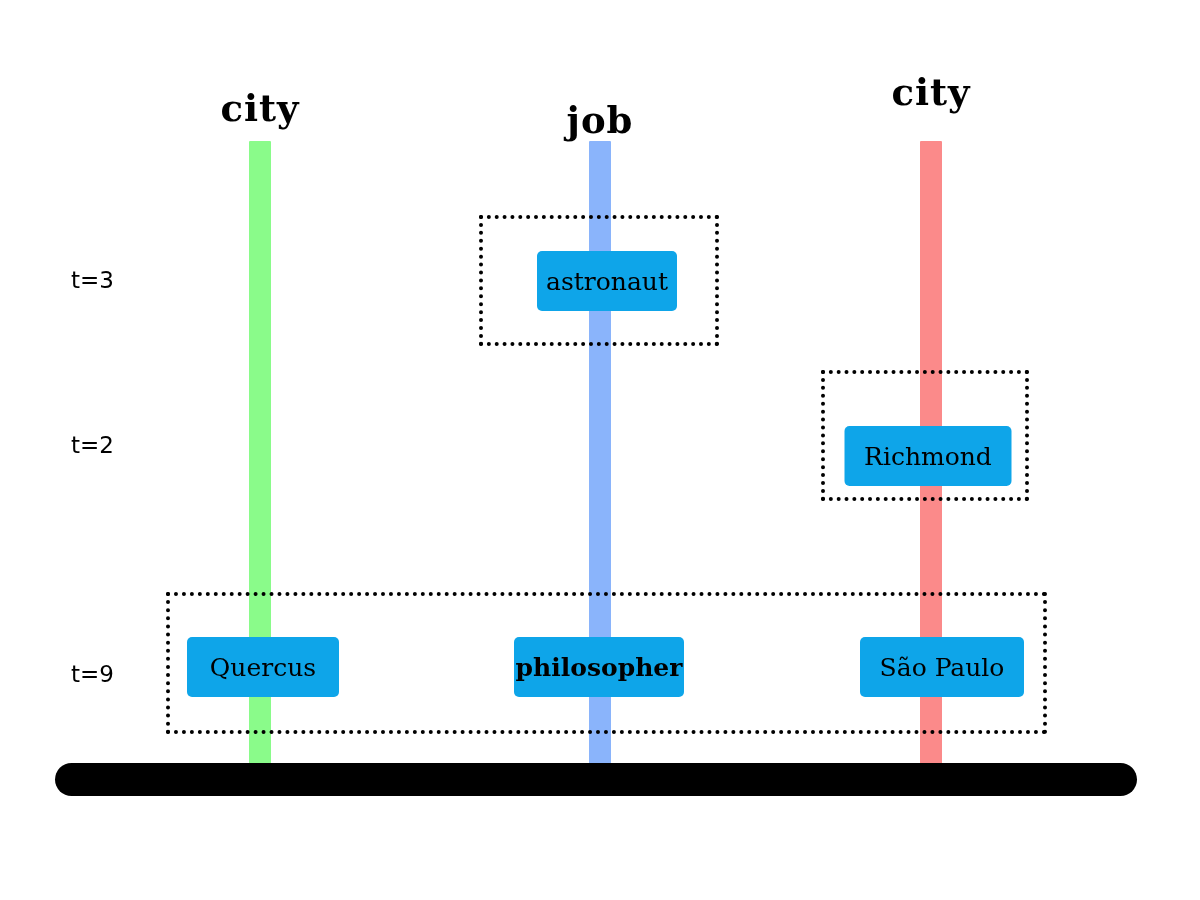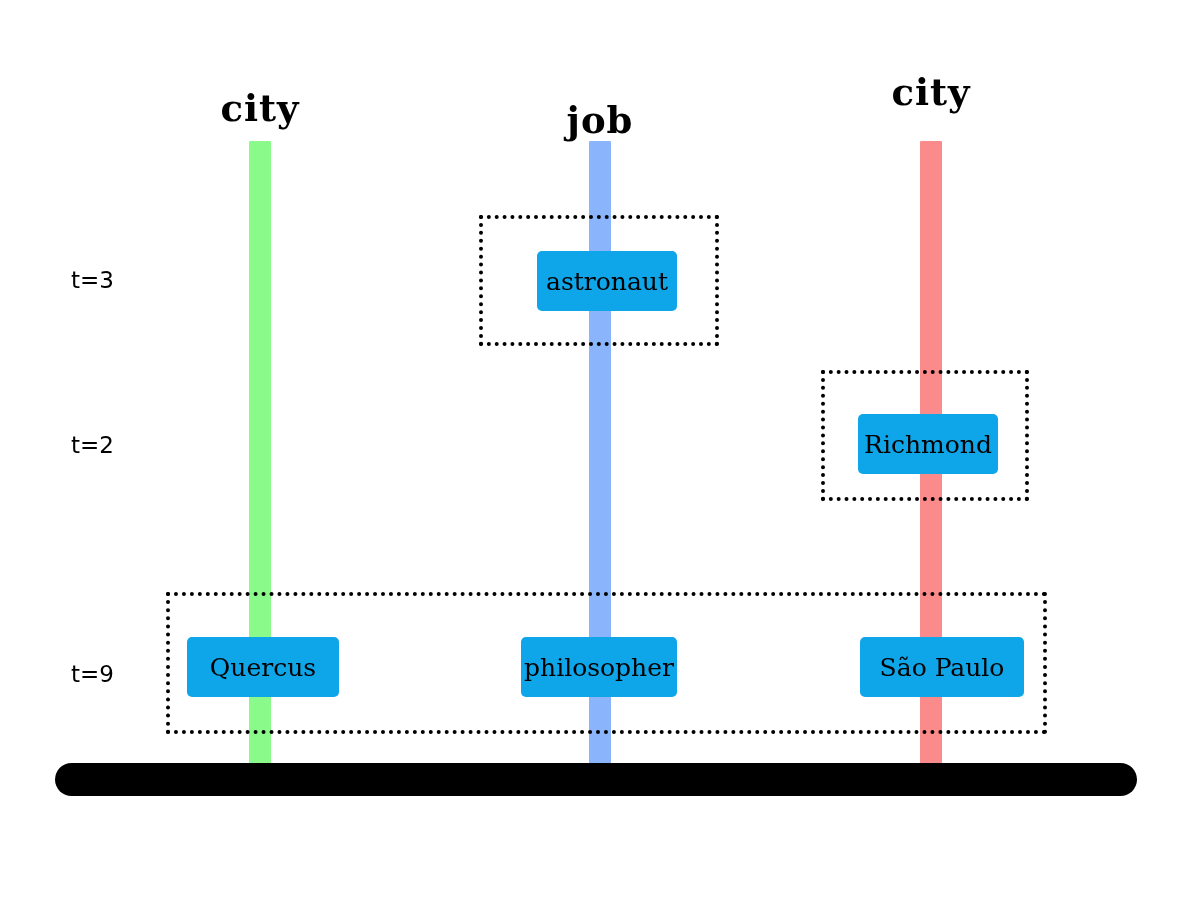--- a/index.html
+++ b/index.html
@@ -102,29 +102,29 @@
   <div class="t-label" style="left:55px; top:280px;">t=3</div>
   <div class="t-label" style="left:55px; top:445px;">t=2</div>
   <div class="t-label" style="left:55px; top:674px;">t=9</div>
 
   <div class="dotted-frame" style="left:479px; top:215px; width:240px; height:131px;"></div>
   <div class="chip" style="left:607px; top:281px; width:140px;">
     <span class="chip-text">astronaut</span>
   </div>
 
   <div class="dotted-frame" style="left:821px; top:370px; width:208px; height:131px;"></div>
-  <div class="chip" style="left:928px; top:444px; width:140px;align-items:center;">
+  <div class="chip" style="left:928px; top:456px; width:167px;align-items:center;">
     <span class="chip-text">Richmond</span>
   </div>
 
   <div class="dotted-frame" style="left:166px; top:592px; width:881px; height:142px;"></div>
   <div class="chip" style="left:263px; top:667px; width:152px;">
     <span class="chip-text">Quercus</span>
   </div>
-  <div class="chip" style="left:599px; top:667px; width:156px;">
+  <div class="chip" style="left:599px; top:667px; width:170px;font-weight:bold;">
     <span class="chip-text">philosopher</span>
   </div>
   <div class="chip" style="left:930px; top:667px; width:164px;margin-left:12px;">
     <span class="chip-text">São Paulo</span>
   </div>
 
   <div class="base-bar" style="left:55px; top:763px; width:1082px; height:33px;"></div>
 
 </div>
 

